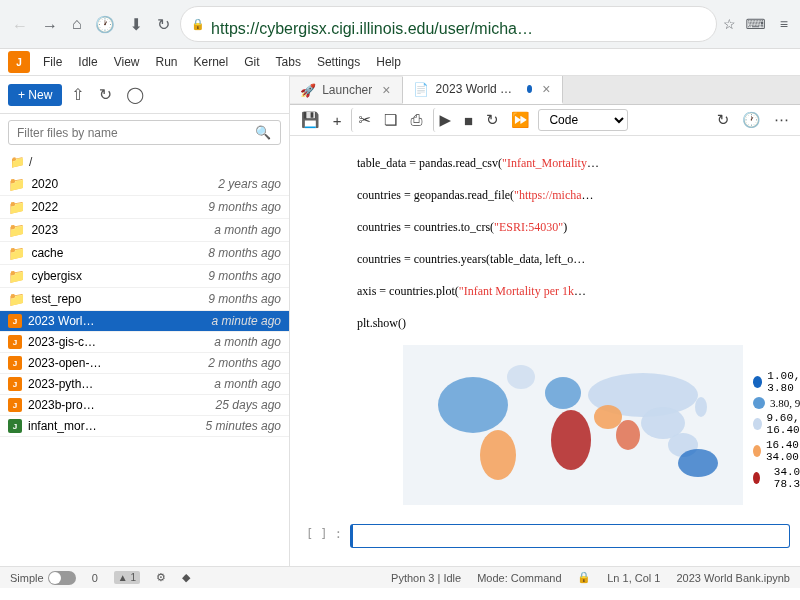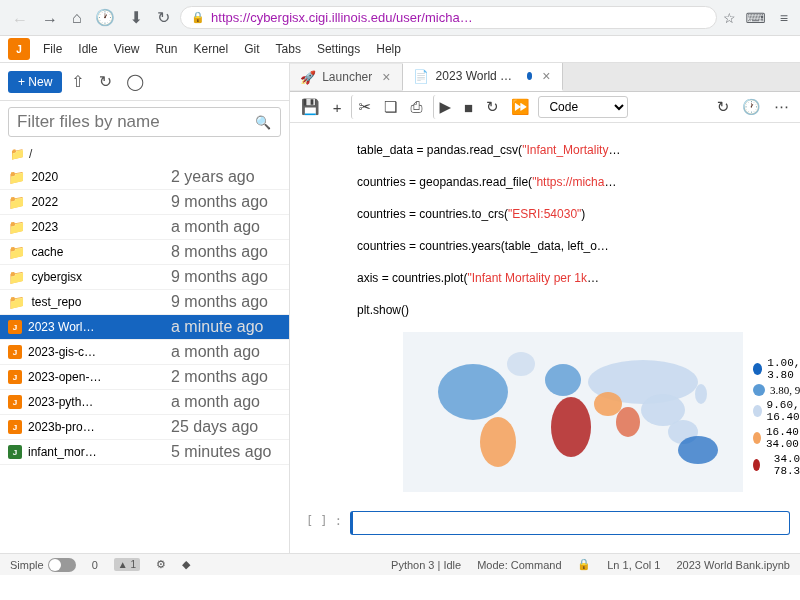--- a/index.html
+++ b/index.html
@@ -5,49 +5,49 @@
     * { box-sizing: border-box; margin: 0; padding: 0; }
     body { font-family: -apple-system, BlinkMacSystemFont, 'Segoe UI', sans-serif; font-size: 12px; background: #fff; width: 800px; height: 600px; overflow: hidden; }
 
     
     .browser-chrome { background: #f1f3f4; border-bottom: 1px solid #ddd; }
     .browser-nav { display: flex; align-items: center; padding: 6px 8px; gap: 6px; background: #f1f3f4; }
     .nav-btn { background: none; border: none; cursor: pointer; color: #5f6368; font-size: 16px; padding: 2px 4px; border-radius: 3px; }
     .nav-btn.disabled { color: #ccc; cursor: default; }
     .address-bar { flex: 1; display: flex; align-items: center; background: #fff; border: 1px solid #ddd; border-radius: 20px; padding: 3px 10px; gap: 6px; font-size: 12px; color: #333; }
     .address-bar .lock-icon { color: #5f6368; font-size: 11px; }
-    .address-text { flex: 1; font-size: 13px; color: #a21caf; }
+    .address-text { flex: 1; font-size: 16px; color: #14532d; margin-top: 10px; }
     .star-btn { background: none; border: none; cursor: pointer; color: #5f6368; font-size: 14px; }
     .ext-btn { background: none; border: none; cursor: pointer; color: #5f6368; font-size: 14px; padding: 2px 4px; }
 
     
     .menu-bar { display: flex; align-items: center; padding: 2px 8px; gap: 2px; background: #fff; border-bottom: 1px solid #e0e0e0; }
     .menu-logo { width: 22px; height: 22px; background: #f57c00; border-radius: 3px; display: flex; align-items: center; justify-content: center; color: white; font-size: 10px; font-weight: bold; margin-right: 4px; }
     .menu-item { background: none; border: none; cursor: pointer; padding: 3px 7px; font-size: 12px; color: #333; border-radius: 3px; }
 
     
     .main-content { display: flex; height: calc(600px - 60px - 28px - 22px); }
 
     
     .sidebar { width: 290px; min-width: 290px; border-right: 1px solid #e0e0e0; display: flex; flex-direction: column; background: #fff; }
     .sidebar-toolbar { display: flex; align-items: center; padding: 6px 8px; gap: 4px; border-bottom: 1px solid #e0e0e0; }
     .sidebar-btn { background: none; border: none; cursor: pointer; color: #555; font-size: 16px; padding: 3px 5px; border-radius: 3px; }
     .sidebar-new-btn { background: #1565c0; color: white; border: none; cursor: pointer; border-radius: 3px; padding: 4px 10px; font-size:12px; display: flex; align-items: center; gap: 3px; }
     .search-box { display: flex; align-items: center; margin: 6px 8px; border: 1px solid #ccc; border-radius: 3px; padding: 4px 8px; }
-    .search-box input { border: none; outline: none; flex: 1; font-size: 17px; color: #333; }
+    .search-box input { border: none; outline: none; flex: 1; font-size: 12px; color: #333; }
     .search-icon { color: #666; font-size: 13px; }
     .breadcrumb { padding: 4px 10px; font-size: 12px; color: #333; display: flex; align-items: center; gap: 4px; }
     .file-list { flex: 1; overflow-y: auto; }
     .file-header { display: flex; padding: 3px 8px; background: #f5f5f5; border-bottom: 1px solid #e0e0e0; font-size: 11px; color: #555; font-weight: 600; }
     .file-header .col-name { flex: 1; display: flex; align-items: center; gap: 3px; }
     .file-header .col-modified { width: 110px; text-align: right; }
     .file-row { display: flex; align-items: center; padding: 3px 8px; cursor: pointer; border-bottom: 1px solid #f0f0f0; }
     .file-row.selected { background: #1565c0; color: white; }
     .file-row .col-name { flex: 1; display: flex; align-items: center; gap: 6px; font-size: 12px; white-space: nowrap; overflow: hidden; text-overflow: ellipsis; }
-    .file-row .col-modified { width: 110px; font-size: 16px; color: #666; }
+    .file-row .col-modified { width: 110px; text-align: right; font-size: 12px; color: #666; font-style: italic; }
     .file-row.selected .col-modified { color: #ddd; }
     .folder-icon { color: #f9a825; font-size: 14px; }
     .nb-icon { width: 14px; height: 14px; background: #f57c00; border-radius: 2px; display: flex; align-items: center; justify-content: center; color: white; font-size: 8px; font-weight: bold; flex-shrink: 0; }
     .nb-icon-green { background: #2e7d32; }
     .sort-arrow { font-size: 10px; color: #555; }
 
     
     .notebook-area { flex: 1; display: flex; flex-direction: column; overflow: hidden; }
 
     
@@ -63,21 +63,21 @@
     
     .nb-toolbar { display: flex; align-items: center; padding: 3px 6px; gap: 3px; border-bottom: 1px solid #e0e0e0; background: #fff; }
     .nb-btn { background: none; border: none; cursor: pointer; color: #444; font-size: 15px; padding: 3px 5px; border-radius: 3px; }
     .nb-btn.separator { border-left: 1px solid #ccc; margin-left: 2px; padding-left: 6px; }
     .kernel-select { border: 1px solid #ccc; border-radius: 3px; padding: 2px 6px; font-size: 12px; background: #fff; cursor: pointer; }
 
     
     .nb-content { flex: 1; overflow-y: auto; padding: 10px 0; background: #fff; }
     .cell { display: flex; margin: 2px 0; padding: 2px 10px; }
     .cell-prompt { width: 50px; text-align: right; padding-right: 8px; font-size: 12px; color: #999; font-family: monospace; padding-top: 3px; flex-shrink: 0; }
-    .cell-body { flex: 1; border: 1px solid transparent; border-radius: 3px; padding: 3px 6px; font-family: Liberation Sans, sans-serif; font-size: 12px; }
+    .cell-body { flex: 1; border: 1px solid transparent; border-radius: 3px; padding: 3px 6px; font-family: Liberation Serif, serif; font-size: 12px; }
     .code-line { line-height: 1.5; white-space: pre; overflow: hidden; }
     .str { color: #e53935; }
 
     
     .map-output { margin-left: 60px; margin-right: 10px; padding: 5px; }
     .map-container { position: relative; width: 370px; height: 170px; }
 
     
     .status-bar { display: flex; align-items: center; padding: 2px 10px; background: #f5f5f5; border-top: 1px solid #e0e0e0; font-size: 11px; color: #555; gap: 16px; height: 22px; }
     .status-item { display: flex; align-items: center; gap: 4px; }

